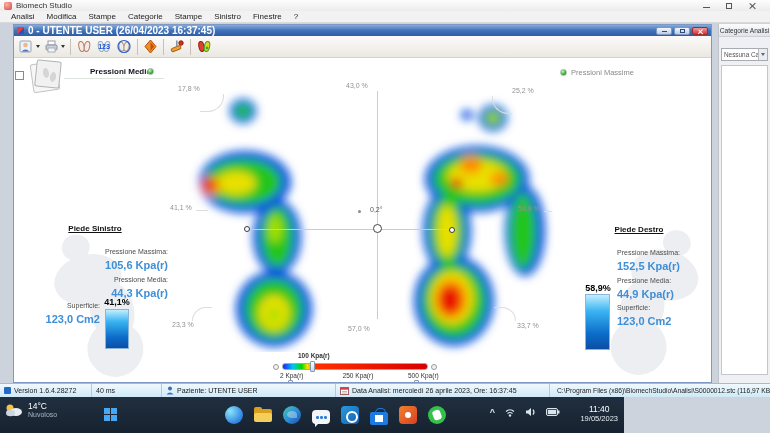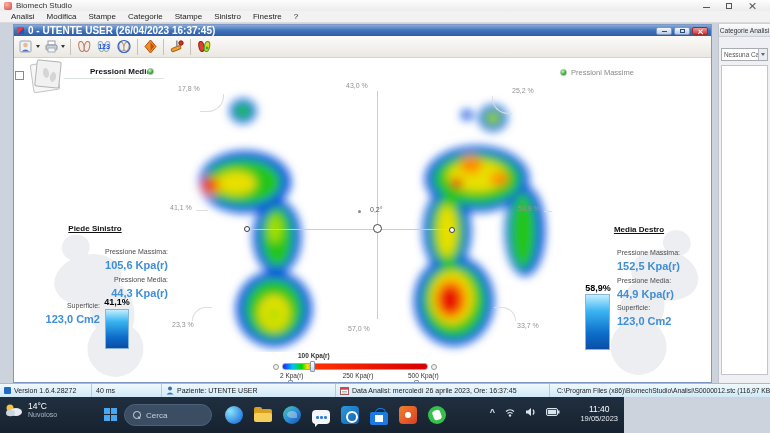--- a/index.html
+++ b/index.html
@@ -332,21 +332,21 @@
     <div class="stitle" style="left:36px;top:166px;width:90px">Piede Sinistro</div>
     <div class="slabel ta-r" style="left:26px;top:190px;width:128px">Pressione Massima:</div>
     <div class="sval ta-r" style="left:26px;top:201px;width:128px">105,6 Kpa(r)</div>
     <div class="slabel ta-r" style="left:26px;top:218px;width:128px">Pressione Media:</div>
     <div class="sval ta-r" style="left:26px;top:229px;width:128px">44,3 Kpa(r)</div>
     <div class="slabel ta-r" style="left:6px;top:244px;width:80px">Superficie:</div>
     <div class="sval ta-r" style="left:6px;top:255px;width:80px">123,0 Cm2</div>
     <div class="blabel" style="left:86px;top:239px;width:34px">41,1%</div>
     <div class="vbar" style="left:91px;top:251px;height:40px"></div>
 
-    <div class="stitle" style="left:593px;top:167px;width:64px">Media Destro</div>
+    <div class="stitle" style="left:593px;top:167px;width:64px">Piede Destro</div>
     <div class="slabel" style="left:603px;top:191px">Pressione Massima:</div>
     <div class="sval" style="left:603px;top:202px">152,5 Kpa(r)</div>
     <div class="slabel" style="left:603px;top:219px">Pressione Media:</div>
     <div class="sval" style="left:603px;top:230px">44,9 Kpa(r)</div>
     <div class="slabel" style="left:603px;top:246px">Superficie:</div>
     <div class="sval" style="left:603px;top:257px">123,0 Cm2</div>
     <div class="blabel" style="left:567px;top:225px;width:34px">58,9%</div>
     <div class="vbar" style="left:571px;top:236px;height:56px;width:25px"></div>
 
     <span class="sc" style="left:284px;top:294px;font-weight:bold">100 Kpa(r)</span>
@@ -420,24 +420,20 @@
       <div class="wtemp">14°C</div>
       <div class="wdesc">Nuvoloso</div>
     </div>
   </div>
   <div class="start">
       <div></div>
       <div></div>
       <div></div>
       <div></div>
     </div>
-  <div class="search">
-    <div class="mag"></div>
-    <span class="search-txt">Cerca</span>
-  </div>
   <div class="apps">
     <div class="appbox">
         <div class="ic ic-copilot"></div>
       </div>
     <div class="appbox">
         <div class="ic ic-folder">
           <div class="ft"></div>
           <div class="fb"></div>
           <div class="ff"></div>
         </div>

